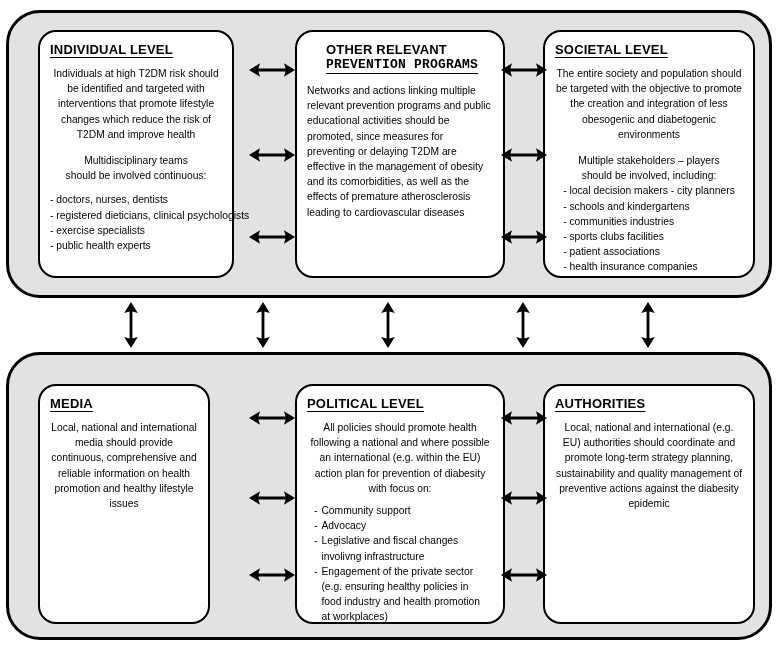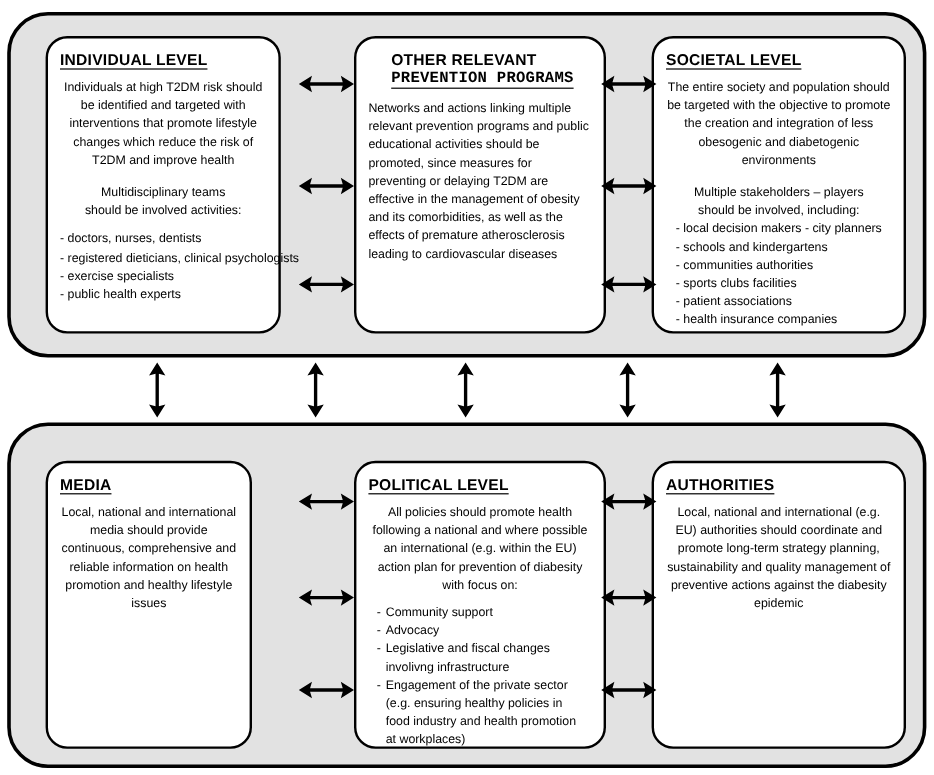--- a/index.html
+++ b/index.html
@@ -120,21 +120,21 @@
 <div id="diagram">
 
   <div id="panel-top" class="panel"></div>
 
   <div id="box-individual" class="box">
     <div class="box-title">INDIVIDUAL LEVEL</div>
     <div class="box-body body-center">
       <div class="para">Individuals at high T2DM risk should be identified and targeted with interventions that promote lifestyle changes which reduce the risk of T2DM and improve health</div>
       <div class="para">
         <div>Multidisciplinary teams</div>
-        <div>should be involved activities:</div>
+        <div>should be involved continuous:</div>
       </div>
       <div class="listblock flush" style="margin-top:9px;">
         <div class="listrow">- doctors, nurses, dentists</div>
         <div class="listrow">- registered dieticians, clinical psychologists</div>
         <div class="listrow">- exercise specialists</div>
         <div class="listrow">- public health experts</div>
       </div>
     </div>
   </div>
 
@@ -154,21 +154,21 @@
     <div class="box-title">SOCIETAL LEVEL</div>
     <div class="box-body body-center">
       <div class="para">The entire society and population should be targeted with the objective to promote the creation and integration of less obesogenic and diabetogenic environments</div>
       <div class="para">
         <div>Multiple stakeholders – players</div>
         <div>should be involved, including:</div>
       </div>
       <div class="listblock">
         <div class="listrow">- local decision makers - city planners</div>
         <div class="listrow">- schools and kindergartens</div>
-        <div class="listrow">- communities authorities</div>
+        <div class="listrow">- communities industries</div>
         <div class="listrow">- sports clubs facilities</div>
         <div class="listrow">- patient associations</div>
         <div class="listrow">- health insurance companies</div>
       </div>
     </div>
   </div>
 
   <div id="panel-bottom" class="panel"></div>
 
   <div id="box-media" class="box">

